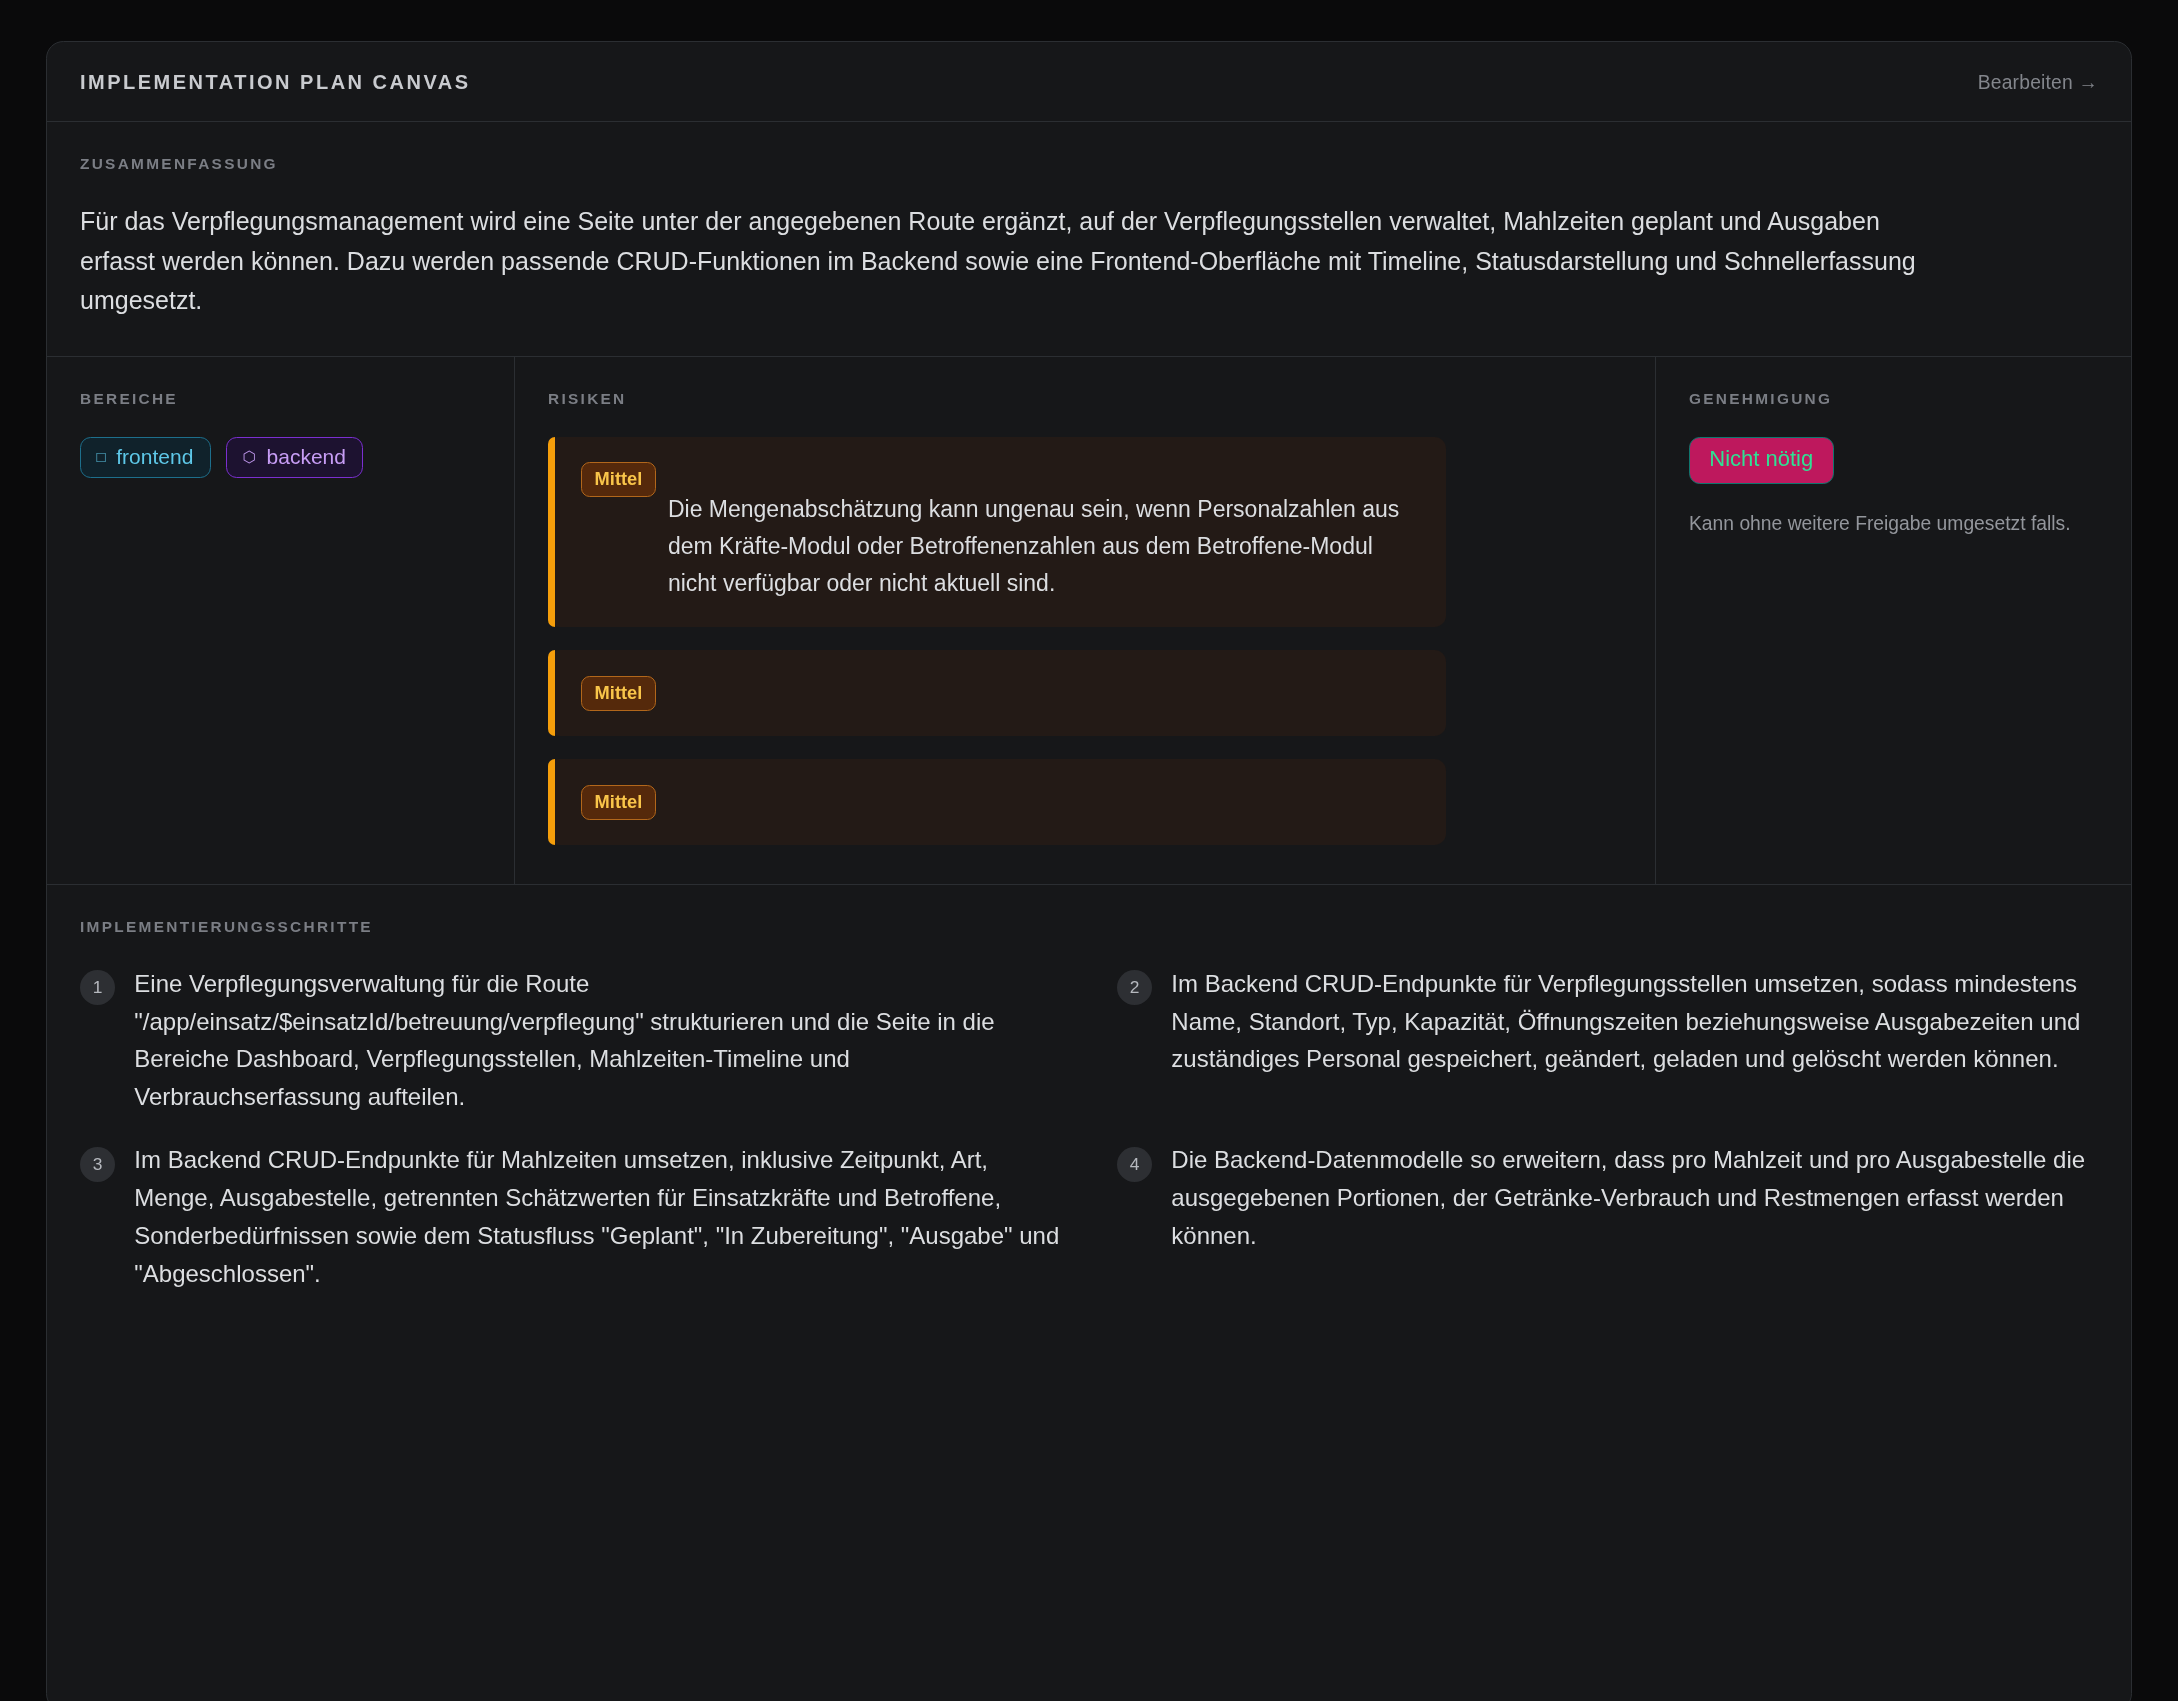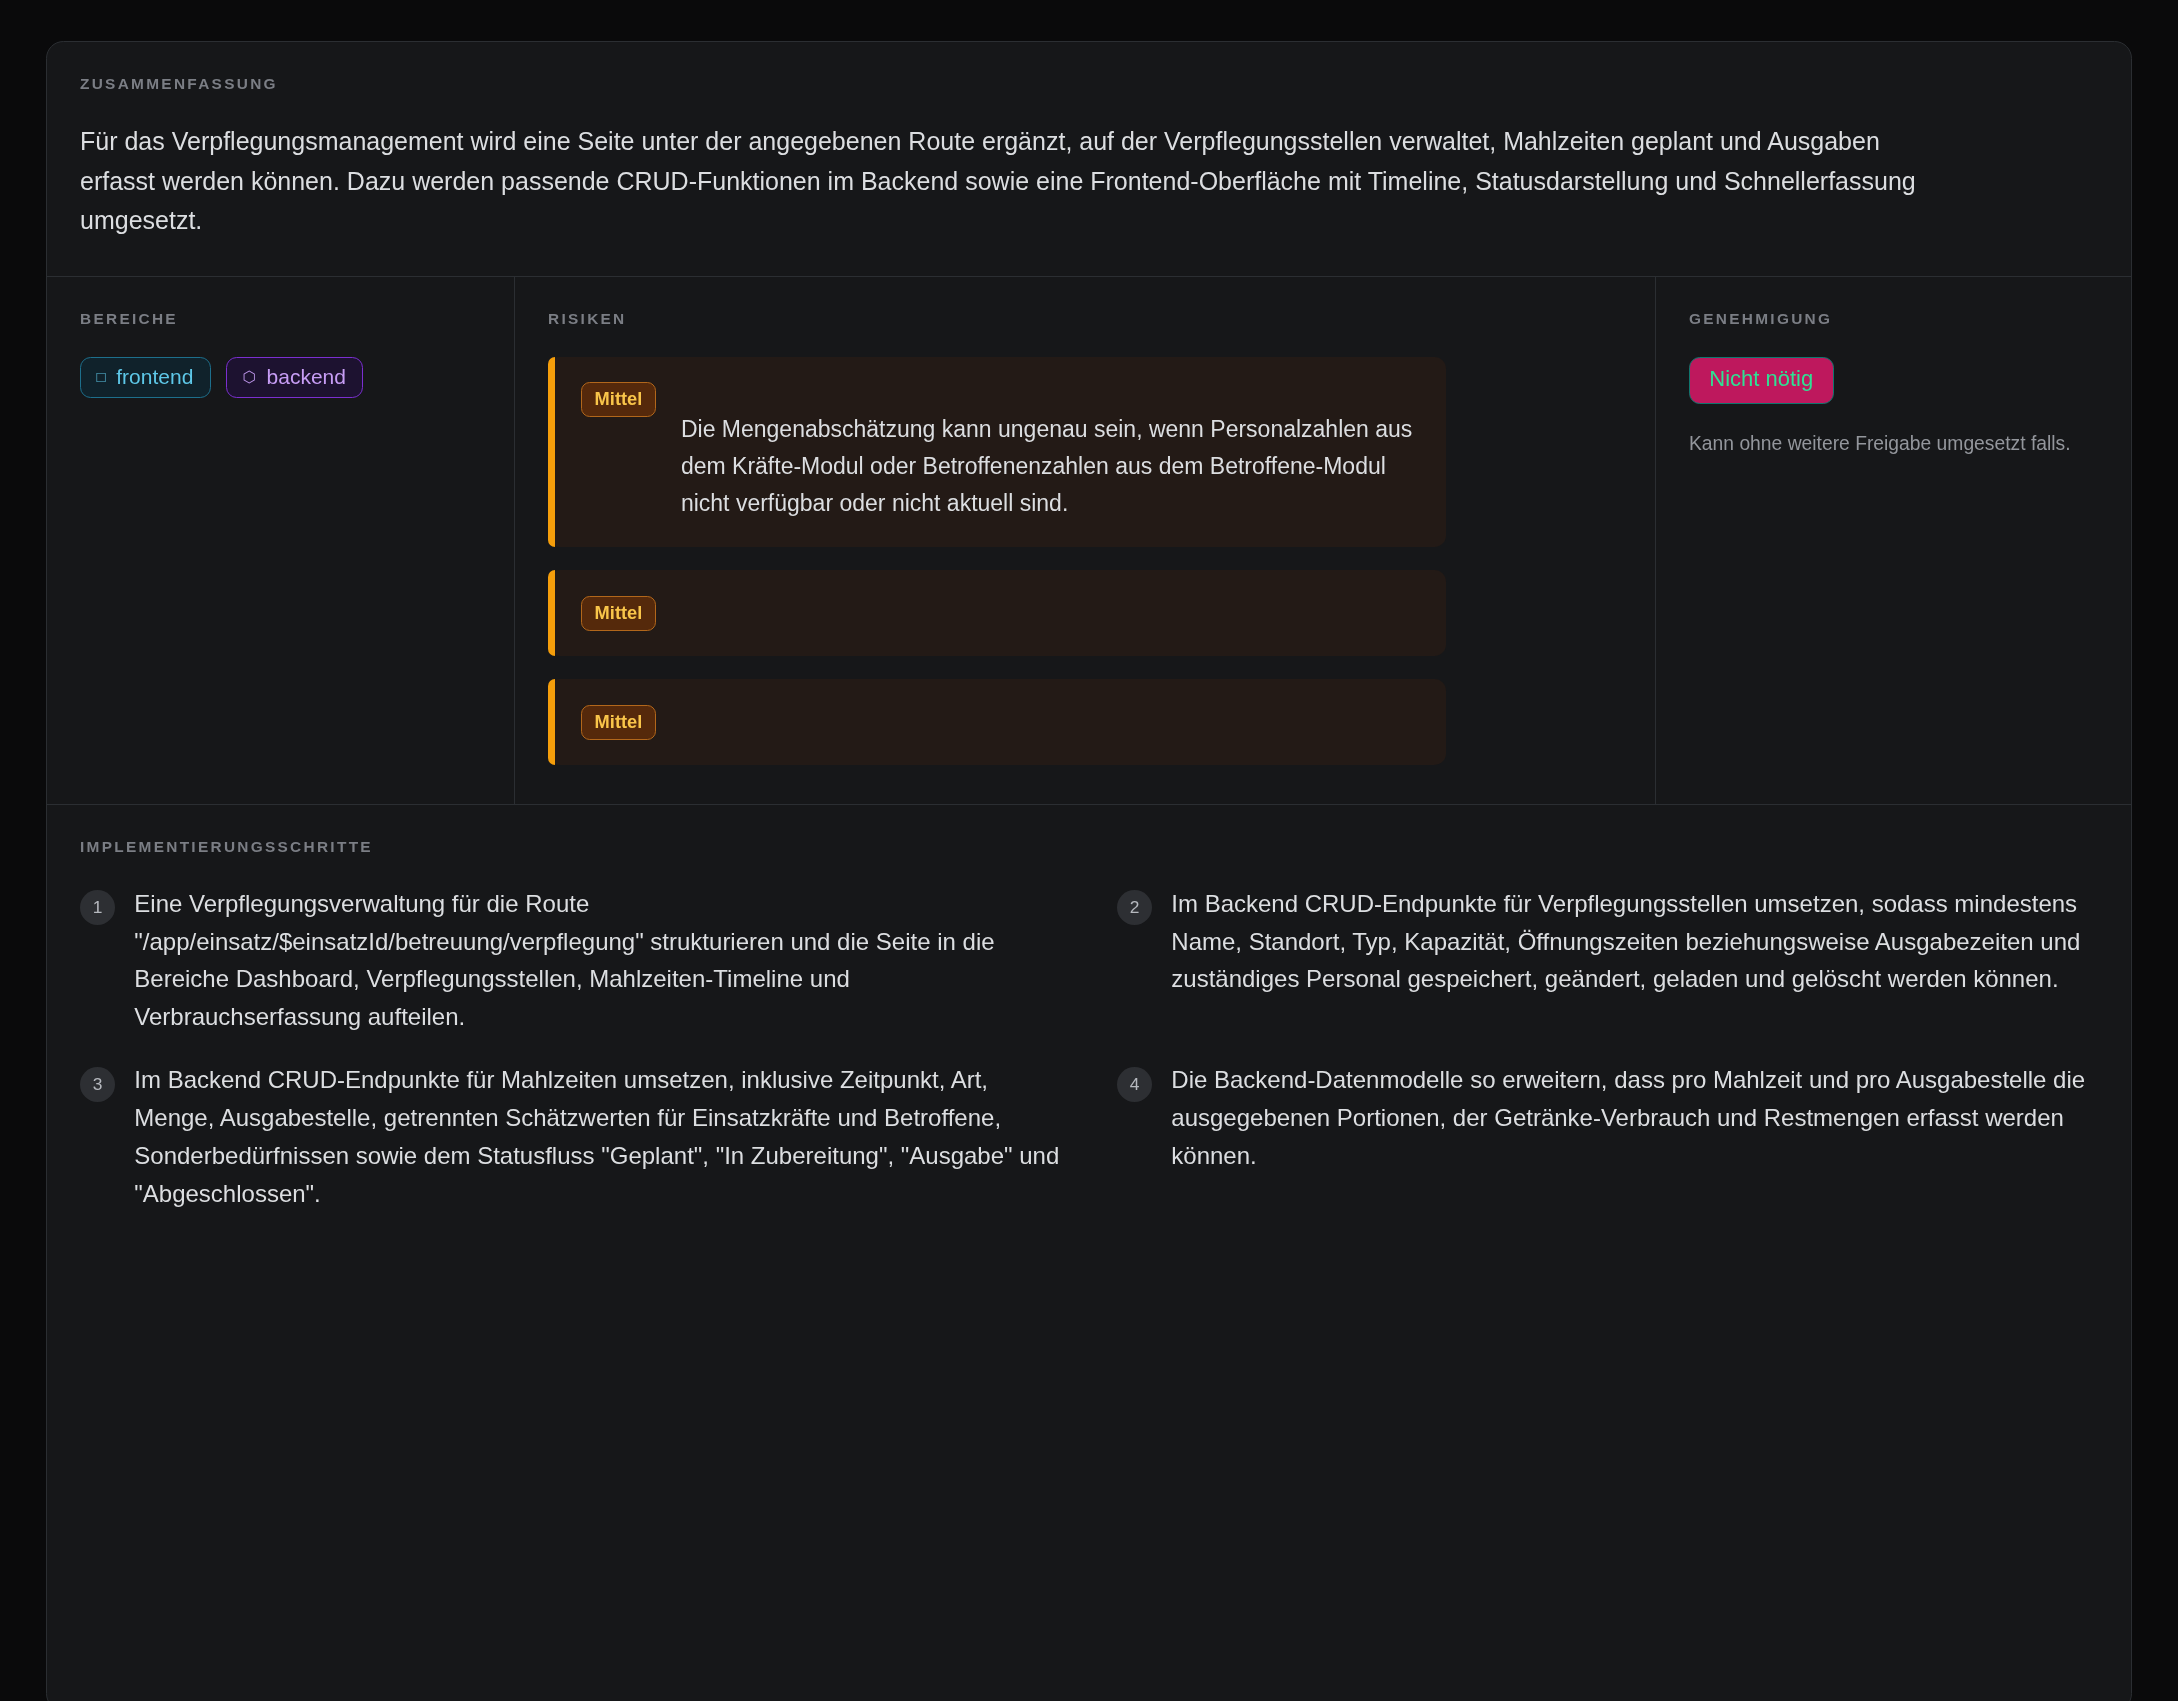--- a/index.html
+++ b/index.html
@@ -119,21 +119,21 @@
     background: #1d1230;
   }
   .tag-glyph { font-size: 15.4px; line-height: 1; opacity: .95; }
 
   
   .risk-list { display: flex; flex-direction: column; gap: 23px; }
   .risk-item {
     position: relative;
     display: flex;
     align-items: flex-start;
-    gap: 25px;
+    gap: 12px;
     background: #231a16;
     border-radius: 11.6px;
     padding: 23px 29px 25px 33px;
     max-width: 898px;
   }
   .risk-accent {
     position: absolute;
     left: 0; top: 0; bottom: 0;
     width: 6.8px;
     border-radius: 11.6px 0 0 11.6px;
@@ -211,20 +211,24 @@
     line-height: 1.58;
     color: #dcdee1;
   }
 </style>
 </head>
 <body>
 
 <div id="canvas">
   <div class="plan-card">
 
+    <div class="card-header">
+      <div class="card-title">IMPLEMENTATION PLAN CANVAS</div>
+      <div class="edit-link">Bearbeiten →</div>
+    </div>
 
     <div class="summary-section">
       <div class="section-label">ZUSAMMENFASSUNG</div>
       <div class="summary-text">Für das Verpflegungsmanagement wird eine Seite unter der angegebenen Route ergänzt, auf der Verpflegungsstellen verwaltet, Mahlzeiten geplant und Ausgaben erfasst werden können. Dazu werden passende CRUD-Funktionen im Backend sowie eine Frontend-Oberfläche mit Timeline, Statusdarstellung und Schnellerfassung umgesetzt.</div>
     </div>
 
     <div class="cols">
 
       <div class="col-areas">
         <div class="section-label">BEREICHE</div>

